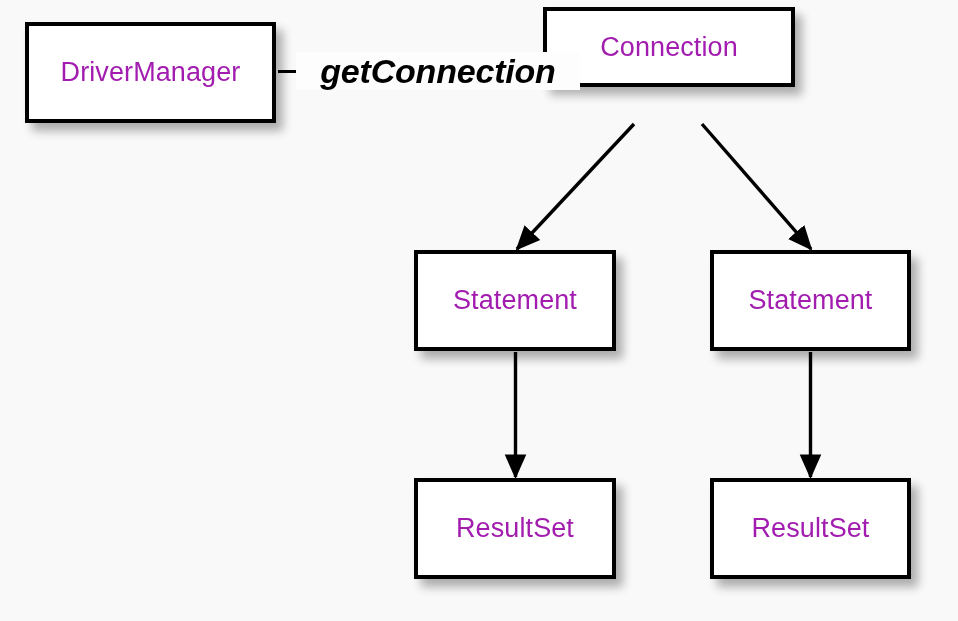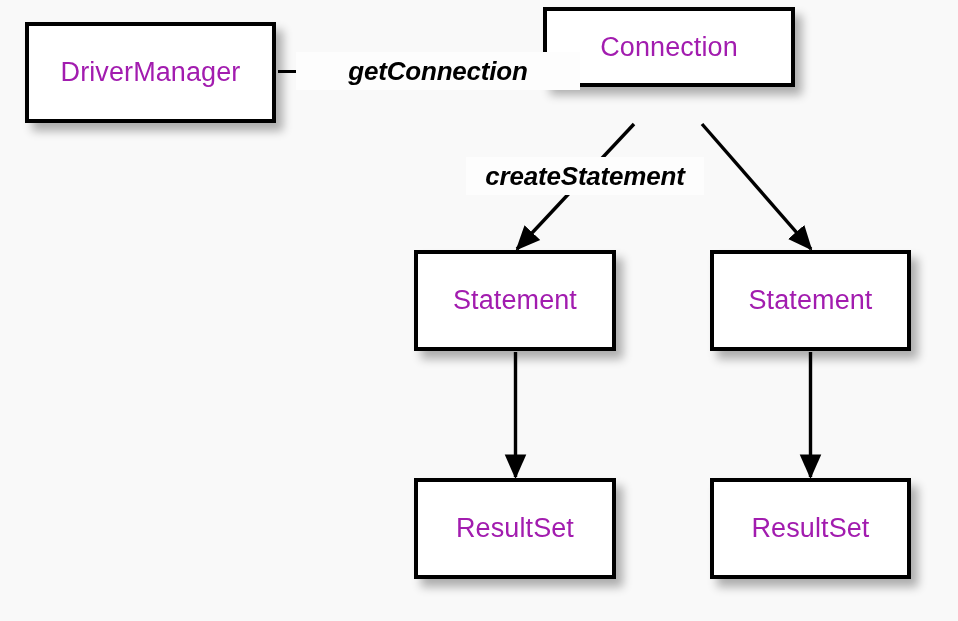--- a/index.html
+++ b/index.html
@@ -59,21 +59,21 @@
   #node-resultset-1   { left: 414px; top: 478px; width: 202px; height: 101px; }
   #node-resultset-2   { left: 710px; top: 478px; width: 201px; height: 101px; }
 
   
   .edge-label {
     position: absolute;
     background: #fdfdfd;
     color: #000000;
     font-style: italic;
     font-weight: 600;
-    font-size: 26px;
+    font-size: 34px;
     line-height: 1;
     white-space: nowrap;
     display: flex;
     align-items: center;
     justify-content: center;
     letter-spacing: -0.2px;
   }
   #label-getconnection   { left: 296px; top: 52px;  width: 284px; height: 38px; }
   #label-createstatement { left: 466px; top: 157px; width: 238px; height: 38px; }
   #label-executequery    { left: 407px; top: 390px; width: 213px; height: 38px; }
@@ -120,16 +120,15 @@
   <div class="node" id="node-resultset-1">
     <span class="node-label">ResultSet</span>
   </div>
 
   <div class="node" id="node-resultset-2">
     <span class="node-label">ResultSet</span>
   </div>
 
   <div class="edge-label" id="label-getconnection">getConnection</div>
 
-  <div class="edge-label" id="label-createstatement">createStatement</div>
 
 
 </div>
 
 </body></html>

